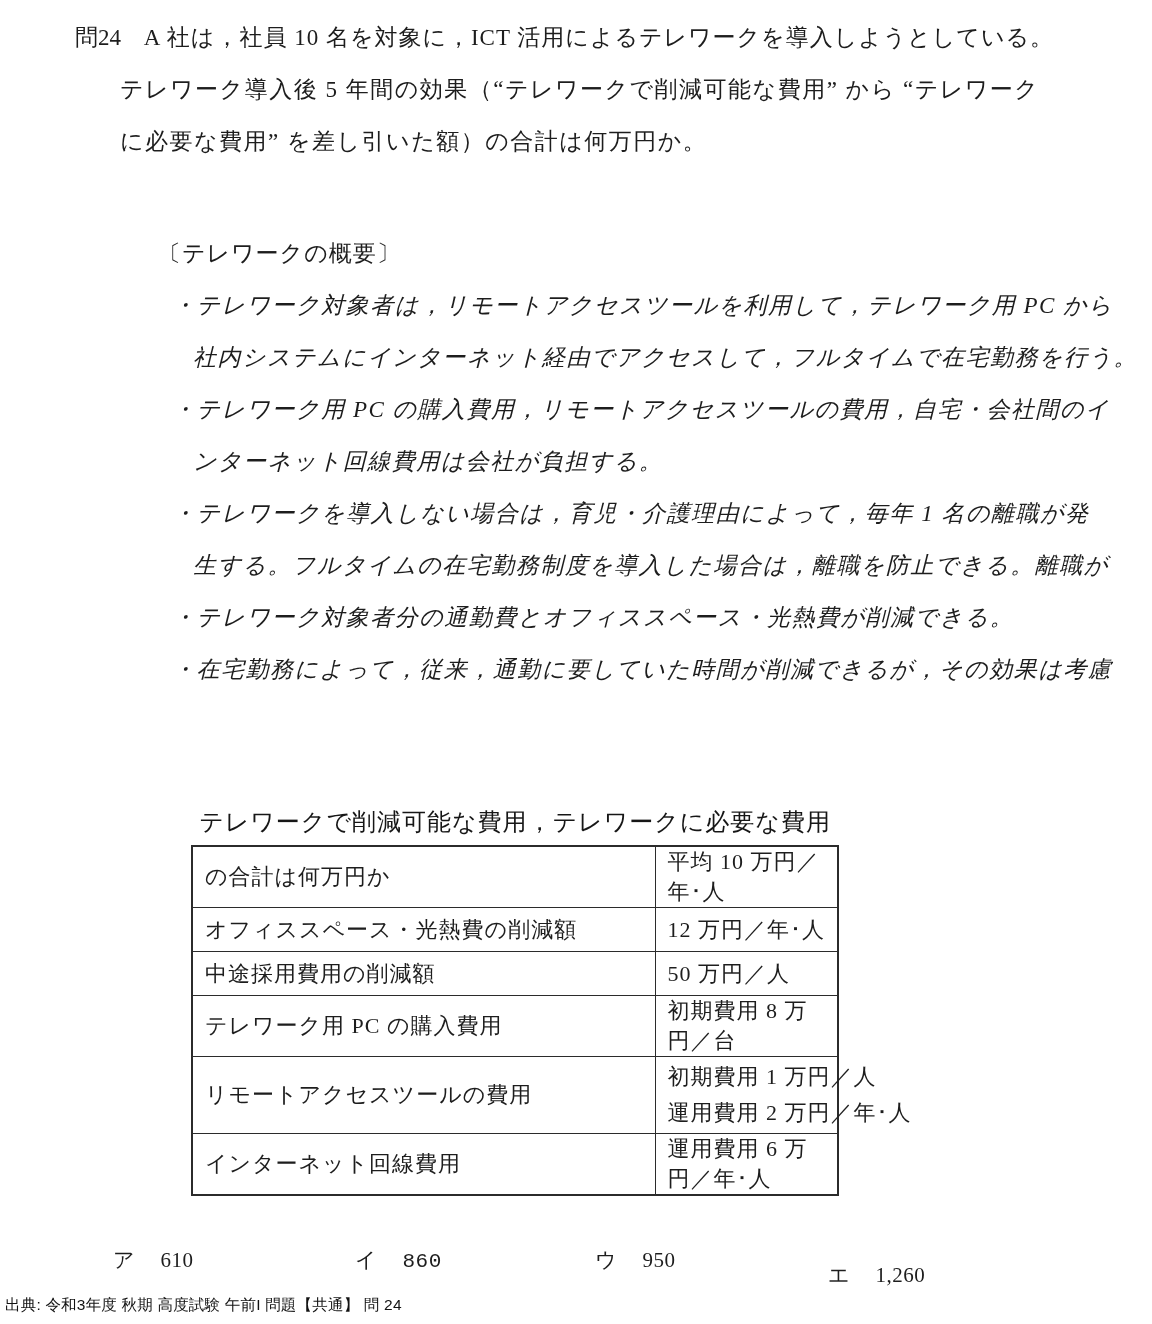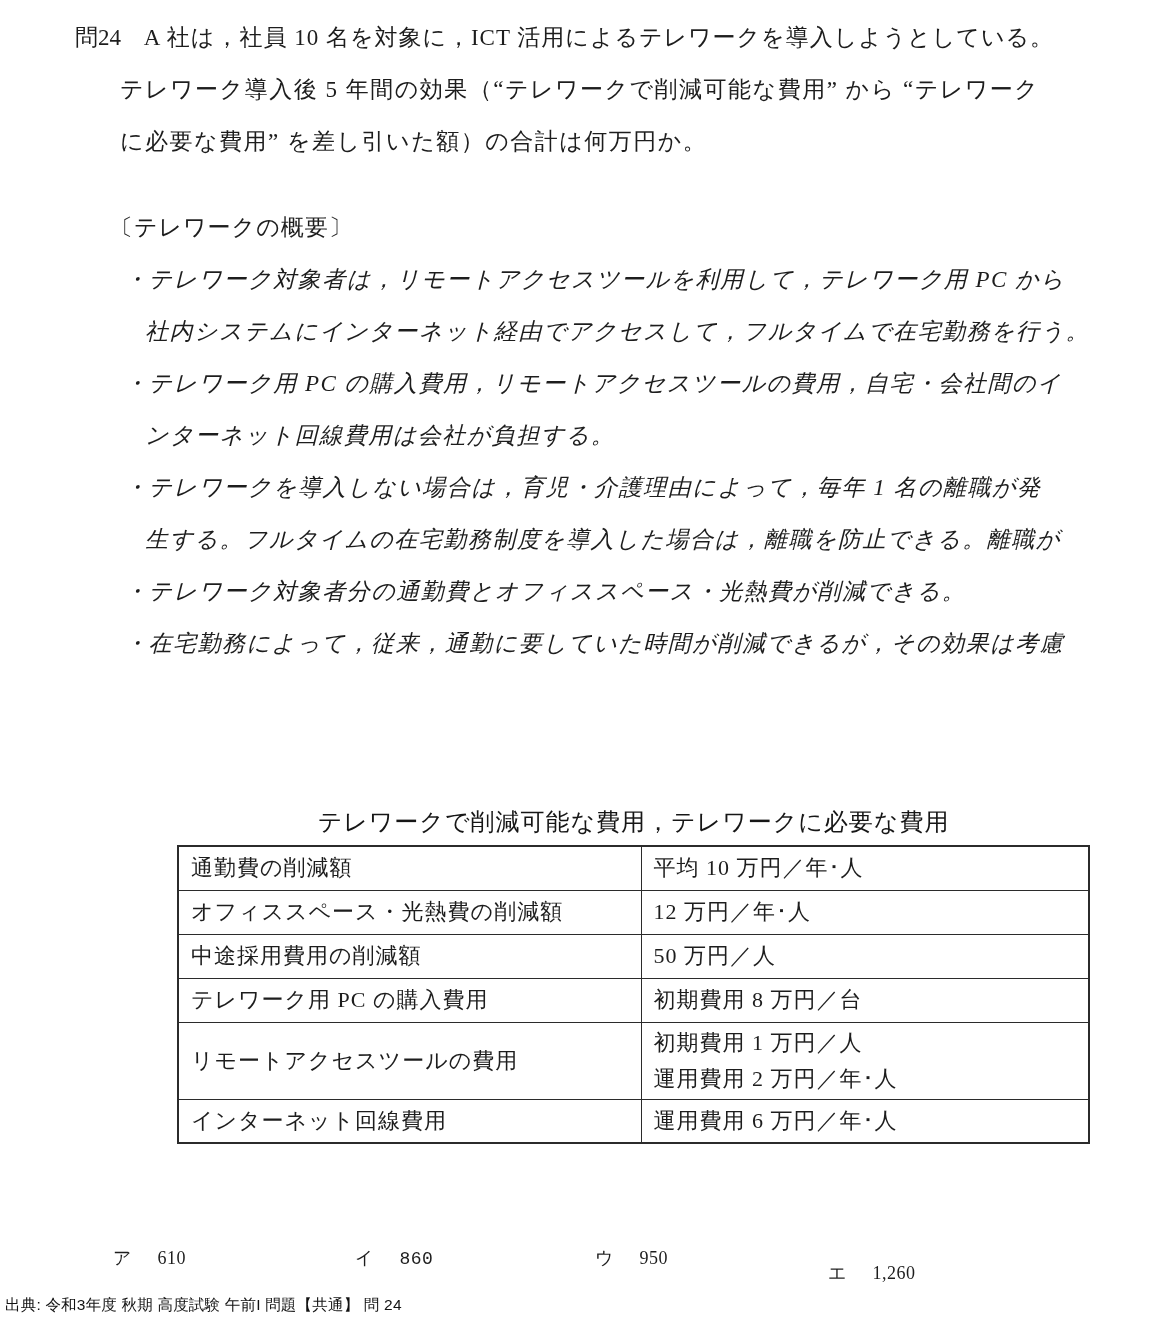--- a/index.html
+++ b/index.html
@@ -9,44 +9,44 @@
     position: relative;
     font-family: "Liberation Serif", "DejaVu Serif", serif;
     color: #1d1d1d;
     overflow: hidden;
   }
   .question { position: absolute; top: 12px; left: 0; width: 1120px; }
   .q-line1 { padding-left: 75px; font-size: 23px; line-height: 52px; letter-spacing: 1px; white-space: nowrap; }
   .q-num { margin-right: 16px; letter-spacing: 0; }
   .q-line { padding-left: 120px; font-size: 23px; line-height: 52px; letter-spacing: 1.5px; white-space: nowrap; }
 
-  .overview { position: absolute; top: 202px; left: 0; width: 1130px; }
+  .overview { position: absolute; top: 228px; left: 0; width: 1130px; padding-left: 48px; }
   .ov-heading { padding-left: 110px; font-size: 23px; line-height: 52px; letter-spacing: 1px; }
   .ln { font-size: 23px; line-height: 52px; letter-spacing: 1.5px; white-space: nowrap; font-style: italic; }
   .ln.first { padding-left: 124px; }
   .ln.cont  { padding-left: 145px; }
 
-  .table-sec { position: absolute; top: 806px; left: 177px; width: 913px; }
+  .table-sec { position: absolute; top: 806px; left: 191px; width: 648px; }
   .tbl-title {
     text-align: center; font-family: "Liberation Sans", "DejaVu Sans", sans-serif;
     font-size: 24px; letter-spacing: 1px; color: #161616; margin-bottom: 7px;
   }
   table.cost { width: 100%; border-collapse: collapse; border: 2.5px solid #2b2b2b; table-layout: fixed; }
   table.cost td {
     border: 1.5px solid #2b2b2b;
     font-size: 22px; letter-spacing: 1px;
     vertical-align: middle;
     padding: 0 12px;
     height: 44px;
   }
   td.c-item { width: 463px; padding-left: 14px; }
   tr.dbl td { height: 77px; }
   .vline { line-height: 36px; white-space: nowrap; }
 
-  .options { position: absolute; top: 1246px; left: 0; width: 1152px; height: 40px; font-size: 18px; }
+  .options { position: absolute; top: 1246px; left: 0; width: 1152px; height: 40px; font-size: 21px; }
   .opt { position: absolute; top: 0; white-space: nowrap; }
   .opt-a { left: 113px; } .opt-i { left: 355px; font-family: Liberation Mono, monospace; } .opt-u { left: 595px; } .opt-e { left: 828px; margin-top: 15px; }
   .opt-label { margin-right: 26px; }
   .opt-value { letter-spacing: 0.5px; }
 
   .source {
     position: absolute; top: 1295px; left: 5px;
     font-family: "Liberation Sans", "DejaVu Sans", sans-serif;
     font-size: 15.5px; color: #121212; letter-spacing: 0.2px;
   }
@@ -73,21 +73,21 @@
   <div class="ln cont">生する。フルタイムの在宅勤務制度を導入した場合は，離職を防止できる。離職が</div>
   <div class="ln first">・テレワーク対象者分の通勤費とオフィススペース・光熱費が削減できる。</div>
   <div class="ln first">・在宅勤務によって，従来，通勤に要していた時間が削減できるが，その効果は考慮</div>
 </div>
 
 <div class="table-sec">
   <div class="tbl-title">テレワークで削減可能な費用，テレワークに必要な費用</div>
   <table class="cost">
     <tbody>
         <tr>
-      <td class="c-item">通勤費の削減額</td>
+      <td class="c-item">の合計は何万円か</td>
       <td class="c-val">平均 10 万円／年･人</td>
     </tr>
     <tr>
       <td class="c-item">オフィススペース・光熱費の削減額</td>
       <td class="c-val">12 万円／年･人</td>
     </tr>
     <tr>
       <td class="c-item">中途採用費用の削減額</td>
       <td class="c-val">50 万円／人</td>
     </tr>

